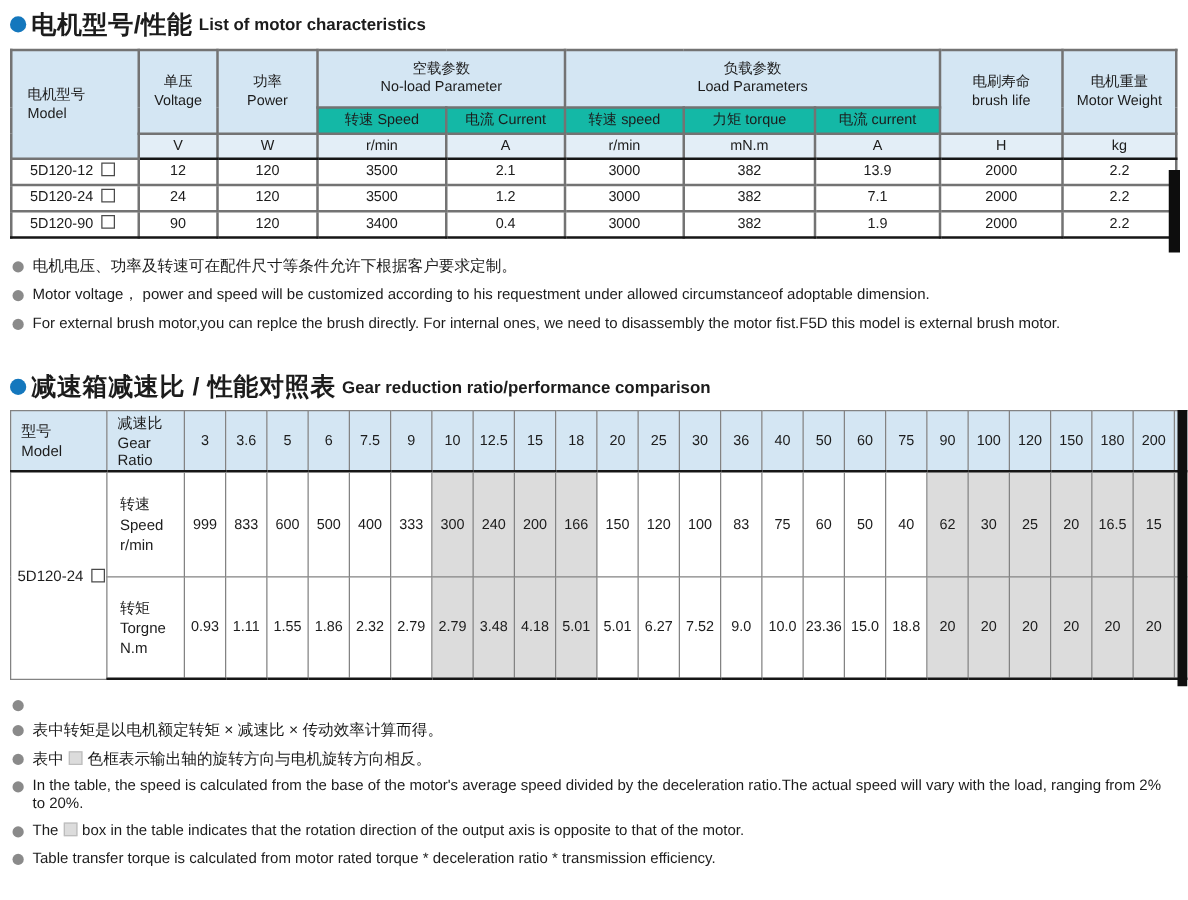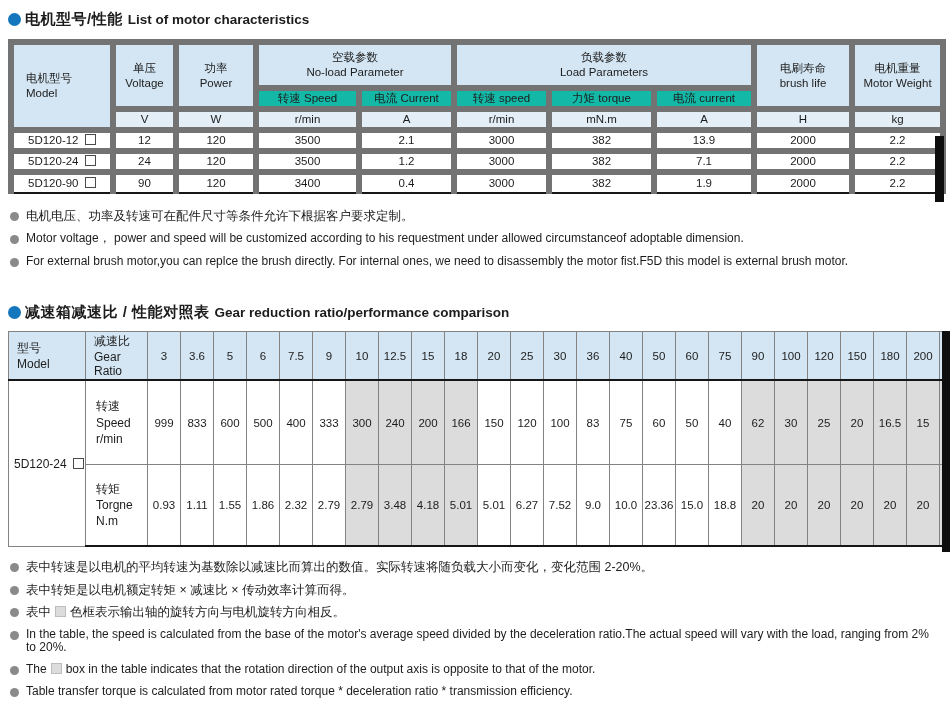--- a/index.html
+++ b/index.html
@@ -7,31 +7,31 @@
   body {
     width: 950px; height: 720px; overflow: hidden; background: #ffffff;
     font-family: "Liberation Sans", "DejaVu Sans", sans-serif; color: #1c1c1c;
     -webkit-font-smoothing: antialiased;
   }
   .page { position: relative; width: 950px; height: 720px; }
 
   
   .section-title { display: flex; align-items: center; margin: 8px 0 0 8px; height: 22px; }
   .bullet { width: 13px; height: 13px; border-radius: 50%; background: #1477bd; margin-right: 4px; flex: 0 0 auto; }
-  .t-zh { font-size: 15px; font-weight: 700; letter-spacing: .5px; }
+  .t-zh { font-size: 20px; font-weight: 700; letter-spacing: .5px; }
   .t-en { font-size: 13.5px; font-weight: 700; margin-left: 5px; }
 
   
   .twrap { position: relative; margin-left: 8px; }
   table { border-collapse: collapse; table-layout: fixed; }
   td { padding: 0; }
 
   
   .t1 { width: 932px; margin-top: 9px; }
-  .t1 td { border: 6px solid #737373; text-align: center; font-size: 12px; line-height: 1.3; vertical-align: middle; }
+  .t1 td { border: 2px solid #737373; text-align: center; font-size: 12px; line-height: 1.3; vertical-align: middle; }
   .t1 tr.h-group td { background: #d4e6f3; height: 46px; }
   .t1 tr.h-sub td { background: #14b8a6; height: 21px; }
   .t1 tr.h-unit td { background: #e3eef7; height: 20px; border-bottom: 3px solid #161616; font-size: 11.5px; }
   .t1 .model-h { text-align: left; padding-left: 12px; }
   .t1 .cell-line { display: block; }
   .t1 tbody td { height: 21px; font-size: 11.5px; background: #fff; }
   .t1 tbody tr:last-child td { border-bottom: 2px solid #161616; }
   .t1 tbody .model-cell { text-align: left; padding-left: 14px; }
   .cbox { display: inline-block; width: 11px; height: 11px; border: 1px solid #4a4a4a; background: #fff; margin-left: 6px; vertical-align: -1px; }
   .strip1 { position: absolute; left: 927px; top: 97px; width: 9px; height: 66px; background: #0d0d0d; }
@@ -335,21 +335,20 @@
             <td class="edge gray"></td>
           </tr>
       </tbody>
     </table>
     <div class="strip2"></div>
   </div>
 
   <div class="notes notes2">
     <div class="note">
       <span class="nb"></span>
-      <span class="nt">表中转速是以电机的平均转速为基数除以减速比而算出的数值。实际转速将随负载大小而变化，变化范围 2-20%。</span>
     </div>
     <div class="note">
       <span class="nb"></span>
       <span class="nt">表中转矩是以电机额定转矩 × 减速比 × 传动效率计算而得。</span>
     </div>
     <div class="note">
       <span class="nb"></span>
       <span class="nt"><span>表中</span><span class="gbox"></span><span>色框表示输出轴的旋转方向与电机旋转方向相反。</span></span>
     </div>
     <div class="note en">

